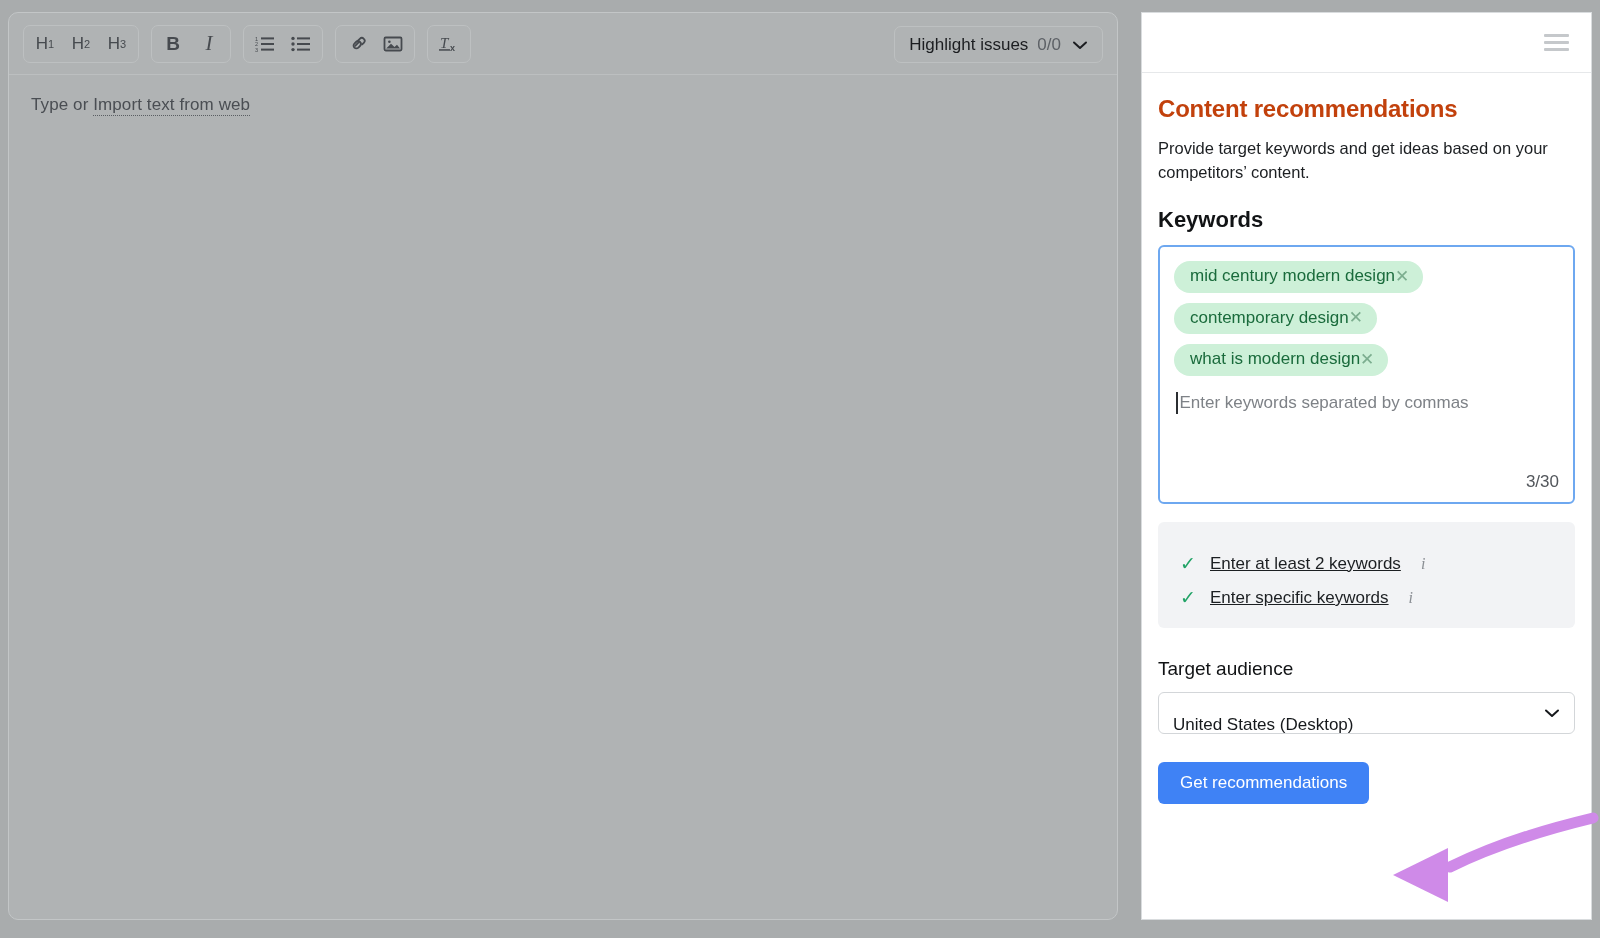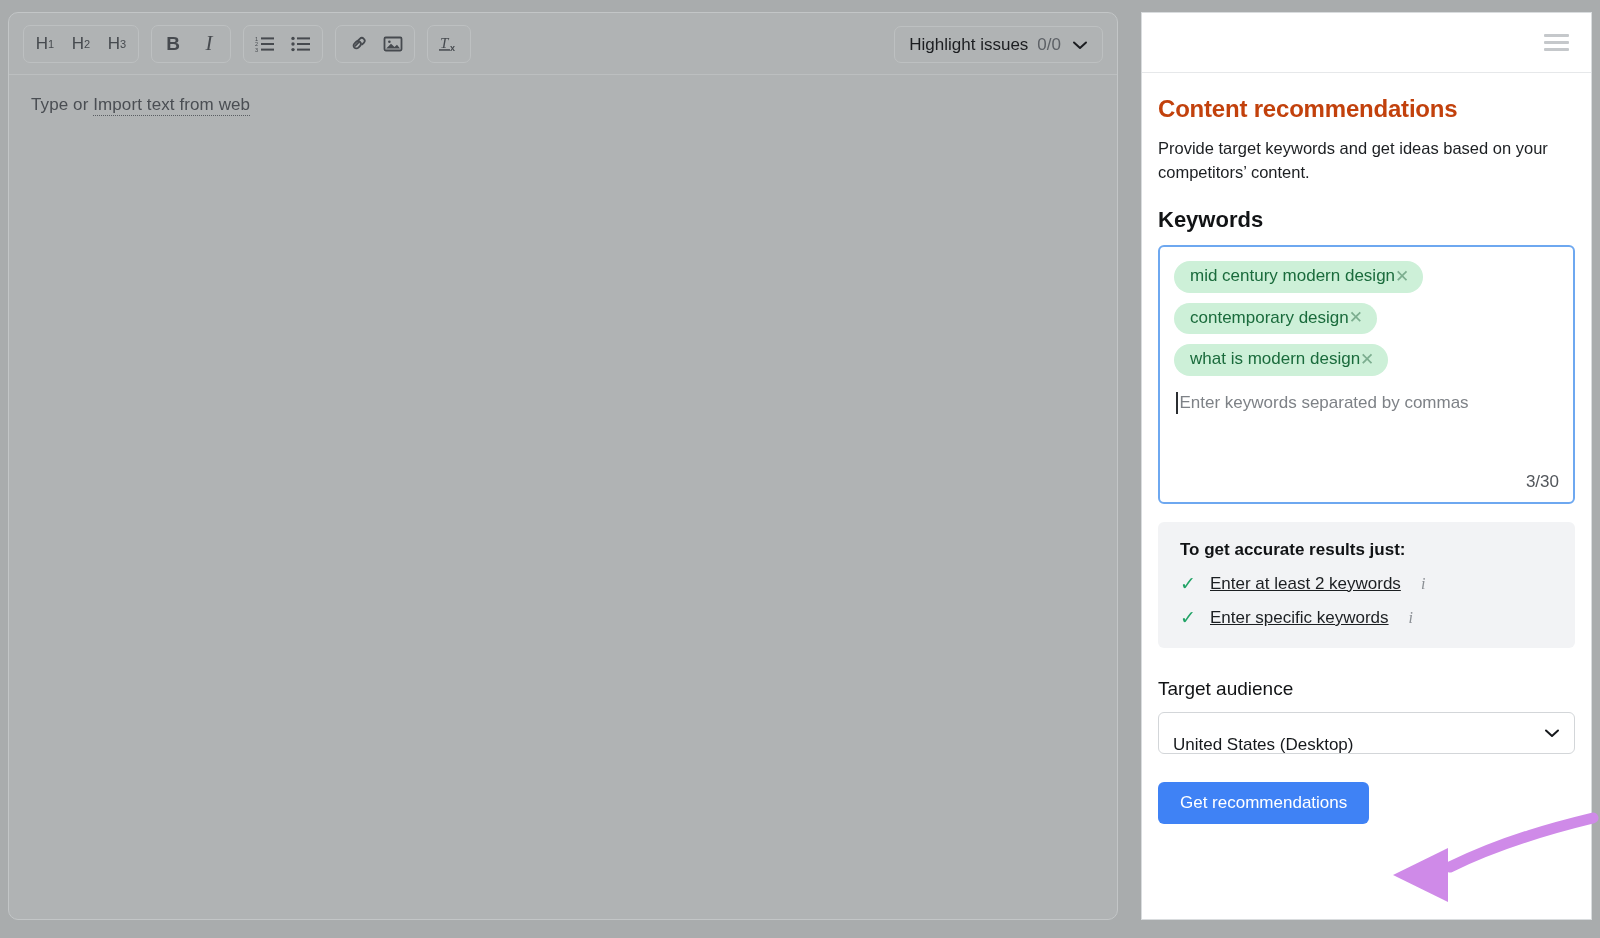--- a/index.html
+++ b/index.html
@@ -347,21 +347,20 @@
 
         <div class="kw-input-row">
           <span class="caret"></span>
           <span class="kw-placeholder">Enter keywords separated by commas</span>
         </div>
 
         <div class="kw-counter">3/30</div>
       </div>
 
       <div class="tips">
-        <div class="tips-title">To get accurate results just:</div>
 
         <div class="tip-row">
           <span class="tip-check">✓</span>
           <span class="tip-text">Enter at least 2 keywords</span>
           <span class="tip-info">i</span>
         </div>
 
         <div class="tip-row">
           <span class="tip-check">✓</span>
           <span class="tip-text">Enter specific keywords</span>

